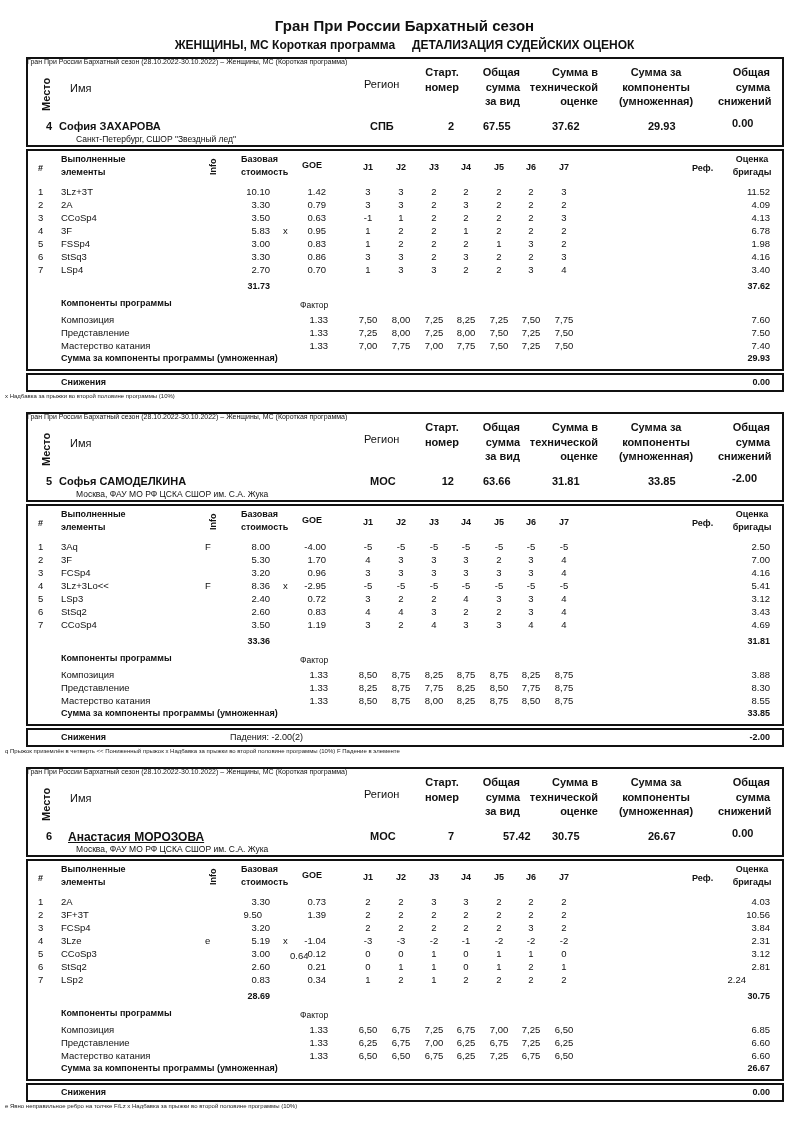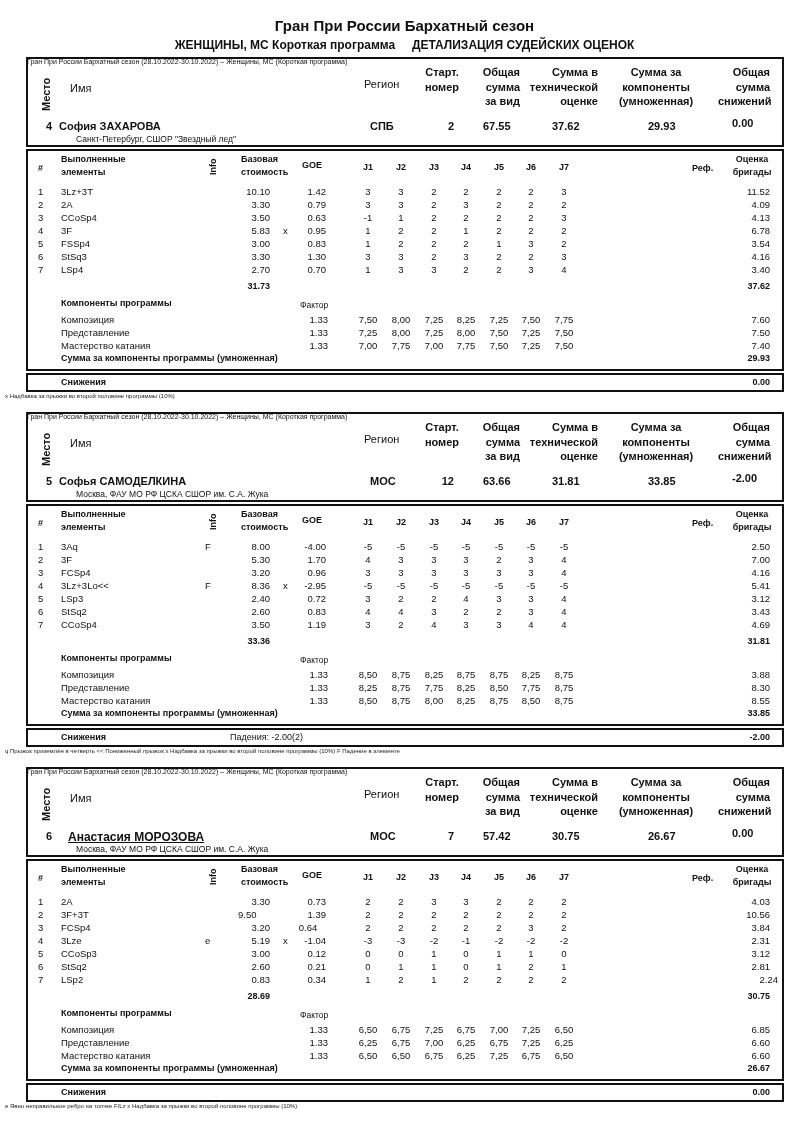--- a/index.html
+++ b/index.html
@@ -165,36 +165,36 @@
             <span style="left: 493px; width: 20px; text-align: center;">2</span>
             <span style="left: 526px; width: 20px; text-align: center;">2</span>
           </div>
           <div class="row" style="top: 87px;">
             <span style="left: 10px;">5</span>
             <span style="left: 33px;">FSSp4</span>
             <span style="left: 177px;"></span>
             <span style="left: 200px; width: 42px; text-align: right;">3.00</span>
             <span style="left: 255px;"></span>
             <span style="left: 262px; width: 36px; text-align: right;">0.83</span>
-            <span style="left: 700px; width: 42px; text-align: right;">3.54</span>
+            <span style="left: 700px; width: 42px; text-align: right;">1.98</span>
             <span style="left: 330px; width: 20px; text-align: center;">1</span>
             <span style="left: 363px; width: 20px; text-align: center;">2</span>
             <span style="left: 396px; width: 20px; text-align: center;">2</span>
             <span style="left: 428px; width: 20px; text-align: center;">2</span>
             <span style="left: 461px; width: 20px; text-align: center;">1</span>
             <span style="left: 493px; width: 20px; text-align: center;">3</span>
             <span style="left: 526px; width: 20px; text-align: center;">2</span>
           </div>
           <div class="row" style="top: 100px;">
             <span style="left: 10px;">6</span>
             <span style="left: 33px;">StSq3</span>
             <span style="left: 177px;"></span>
             <span style="left: 200px; width: 42px; text-align: right;">3.30</span>
             <span style="left: 255px;"></span>
-            <span style="left: 262px; width: 36px; text-align: right;">1.30</span>
+            <span style="left: 262px; width: 36px; text-align: right;">0.86</span>
             <span style="left: 700px; width: 42px; text-align: right;">4.16</span>
             <span style="left: 330px; width: 20px; text-align: center;">3</span>
             <span style="left: 363px; width: 20px; text-align: center;">3</span>
             <span style="left: 396px; width: 20px; text-align: center;">2</span>
             <span style="left: 428px; width: 20px; text-align: center;">3</span>
             <span style="left: 461px; width: 20px; text-align: center;">2</span>
             <span style="left: 493px; width: 20px; text-align: center;">2</span>
             <span style="left: 526px; width: 20px; text-align: center;">3</span>
           </div>
           <div class="row" style="top: 113px;">
@@ -533,21 +533,21 @@
       <div class="abs hd" style="left:690px;top:6px;width:52px;">
         <div>Общая</div>
         <div>сумма</div>
         <div>снижений</div>
       </div>
       <span class="abs bold" style="left:18px;top:61px;font-size:11px;">6</span>
       <span class="abs bold" style="left:40px;top:61px;font-size:12px;text-decoration:underline;">Анастасия МОРОЗОВА</span>
       <span class="abs" style="left:48px;top:75px;font-size:8.5px;">Москва, ФАУ МО РФ ЦСКА СШОР им. С.А. Жука</span>
       <span class="abs bold" style="left:342px;top:61px;font-size:11px;">МОС</span>
       <span class="abs bold r" style="left:400px;top:61px;width:26px;font-size:11px;">7</span>
-      <span class="abs bold" style="left:455px;top:61px;font-size:11px;">57.42</span>
+      <span class="abs bold" style="left:475px;top:61px;font-size:11px;">57.42</span>
       <span class="abs bold" style="left:524px;top:61px;font-size:11px;">30.75</span>
       <span class="abs bold" style="left:620px;top:61px;font-size:11px;">26.67</span>
       <span class="abs bold" style="left:704px;top:58px;font-size:11px;">0.00</span>
     </div>
 
     <div class="box" style="top:92px;height:218px;">
       <span class="abs bold" style="left:10px;top:12px;font-size:9px;">#</span>
       <div class="abs bold" style="left:33px;top:2px;font-size:9px;line-height:13px;">
         <div>Выполненные</div>
         <div>элементы</div>
@@ -586,39 +586,39 @@
             <span style="left: 396px; width: 20px; text-align: center;">3</span>
             <span style="left: 428px; width: 20px; text-align: center;">3</span>
             <span style="left: 461px; width: 20px; text-align: center;">2</span>
             <span style="left: 493px; width: 20px; text-align: center;">2</span>
             <span style="left: 526px; width: 20px; text-align: center;">2</span>
           </div>
           <div class="row" style="top: 48px;">
             <span style="left: 10px;">2</span>
             <span style="left: 33px;">3F+3T</span>
             <span style="left: 177px;"></span>
-            <span style="left: 210px; width: 42px; text-align: left;">9.50</span>
+            <span style="left: 192px; width: 42px; text-align: right;">9.50</span>
             <span style="left: 255px;"></span>
             <span style="left: 262px; width: 36px; text-align: right;">1.39</span>
             <span style="left: 700px; width: 42px; text-align: right;">10.56</span>
             <span style="left: 330px; width: 20px; text-align: center;">2</span>
             <span style="left: 363px; width: 20px; text-align: center;">2</span>
             <span style="left: 396px; width: 20px; text-align: center;">2</span>
             <span style="left: 428px; width: 20px; text-align: center;">2</span>
             <span style="left: 461px; width: 20px; text-align: center;">2</span>
             <span style="left: 493px; width: 20px; text-align: center;">2</span>
             <span style="left: 526px; width: 20px; text-align: center;">2</span>
           </div>
           <div class="row" style="top: 61px;">
             <span style="left: 10px;">3</span>
             <span style="left: 33px;">FCSp4</span>
             <span style="left: 177px;"></span>
             <span style="left: 200px; width: 42px; text-align: right;">3.20</span>
             <span style="left: 255px;"></span>
-            <span style="left: 262px; width: 36px; text-align: center;">0.64</span>
+            <span style="left: 262px; width: 36px; text-align: left; margin-top: 28px;">0.64</span>
             <span style="left: 700px; width: 42px; text-align: right;">3.84</span>
             <span style="left: 330px; width: 20px; text-align: center;">2</span>
             <span style="left: 363px; width: 20px; text-align: center;">2</span>
             <span style="left: 396px; width: 20px; text-align: center;">2</span>
             <span style="left: 428px; width: 20px; text-align: center;">2</span>
             <span style="left: 461px; width: 20px; text-align: center;">2</span>
             <span style="left: 493px; width: 20px; text-align: center;">3</span>
             <span style="left: 526px; width: 20px; text-align: center;">2</span>
           </div>
           <div class="row" style="top: 74px;">
@@ -669,21 +669,21 @@
             <span style="left: 493px; width: 20px; text-align: center;">2</span>
             <span style="left: 526px; width: 20px; text-align: center;">1</span>
           </div>
           <div class="row" style="top: 113px;">
             <span style="left: 10px;">7</span>
             <span style="left: 33px;">LSp2</span>
             <span style="left: 177px;"></span>
             <span style="left: 200px; width: 42px; text-align: right;">0.83</span>
             <span style="left: 255px;"></span>
             <span style="left: 262px; width: 36px; text-align: right;">0.34</span>
-            <span style="left: 708px; width: 42px; text-align: right;">2.24</span>
+            <span style="left: 676px; width: 42px; text-align: right;">2.24</span>
             <span style="left: 330px; width: 20px; text-align: center;">1</span>
             <span style="left: 363px; width: 20px; text-align: center;">2</span>
             <span style="left: 396px; width: 20px; text-align: center;">1</span>
             <span style="left: 428px; width: 20px; text-align: center;">2</span>
             <span style="left: 461px; width: 20px; text-align: center;">2</span>
             <span style="left: 493px; width: 20px; text-align: center;">2</span>
             <span style="left: 526px; width: 20px; text-align: center;">2</span>
           </div>
         </div>
       <span class="abs bold r" style="left:190px;top:130px;width:52px;font-size:9px;">28.69</span>

